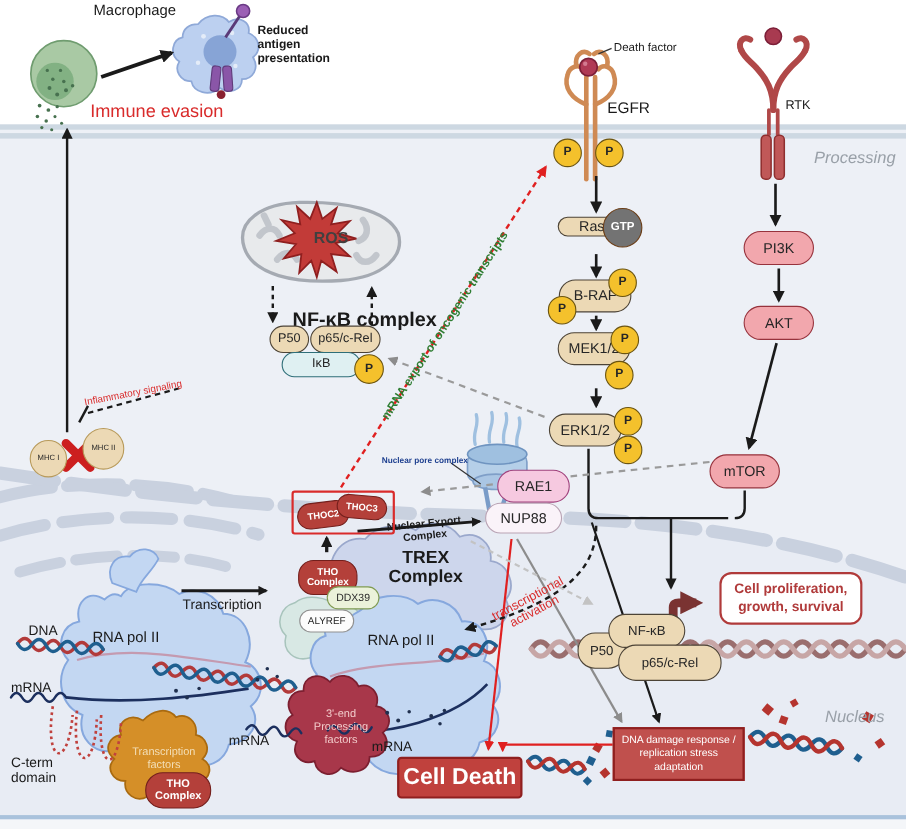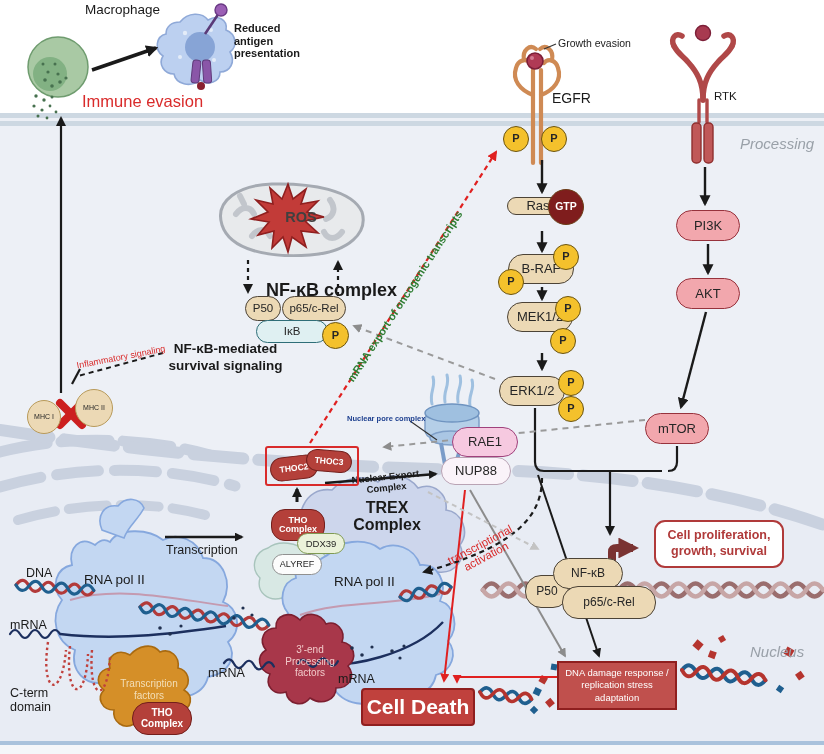--- a/index.html
+++ b/index.html
@@ -313,29 +313,28 @@
     <path d="M538,475 L599,656" stroke="#1a1a1a" stroke-width="2" marker-end="url(#mb)"></path>
     <path d="M542,478 C542,520 510,548 424,572" stroke="#1a1a1a" stroke-width="2.2" stroke-dasharray="5 4" marker-end="url(#mb)"></path>
     <path d="M428,492 L538,549" stroke="#c3c3c3" stroke-width="2" stroke-dasharray="5 4" marker-end="url(#mlg)"></path>
     <path d="M165,537 L242,537" stroke="#1a1a1a" stroke-width="2.6" marker-end="url(#mbBig)"></path>
   </g>
 </svg>
 
 <div class="lbl" style="left:85px;top:2px;font-size:13.5px;">Macrophage</div>
 <div class="lbl b wrap" style="left:234px;top:22px;width:82px;font-size:11px;text-align:left;">Reduced antigen presentation</div>
 <div class="lbl red" style="left:82px;top:92px;font-size:16.5px;">Immune evasion</div>
-<div class="lbl" style="left:558px;top:37px;font-size:10.5px;">Growth evasion</div>
+<div class="lbl" style="left:558px;top:37px;font-size:10.5px;">Death factor</div>
 <div class="lbl" style="left:552px;top:90px;font-size:14px;">EGFR</div>
 <div class="lbl" style="left:714px;top:90px;font-size:11.5px;">RTK</div>
 <div class="lbl i gray" style="left:740px;top:135px;font-size:15px;">Processing</div>
 <div class="lbl i gray" style="left:750px;top:643px;font-size:15px;">Nucleus</div>
 
 <div class="lbl b" style="left:281px;top:209px;width:40px;text-align:center;color:#404040;font-size:14.5px;">ROS</div>
 <div class="lbl b" style="left:266px;top:280px;font-size:18px;">NF-κB complex</div>
-<div class="lbl b wrap" style="left:163px;top:341px;width:125px;font-size:13.5px;line-height:1.25;">NF-κB-mediated survival signaling</div>
 <div class="lbl red rot" style="left:76px;top:352px;font-size:9px;transform:rotate(-11deg);">Inflammatory signaling</div>
 
 <div class="lbl b blue" style="left:347px;top:415px;font-size:7.5px;">Nuclear pore complex</div>
 <div class="lbl b wrap rot" style="left:352px;top:472px;width:68px;font-size:9.5px;transform:rotate(-6deg);line-height:1.15;">Nuclear Export Complex</div>
 <div class="lbl b wrap" style="left:348px;top:500px;width:78px;font-size:16px;line-height:1.05;">TREX Complex</div>
 <div class="lbl" style="left:166px;top:543px;font-size:12.5px;">Transcription</div>
 <div class="lbl" style="left:84px;top:572px;font-size:13.5px;">RNA pol II</div>
 <div class="lbl" style="left:334px;top:574px;font-size:13.5px;">RNA pol II</div>
 <div class="lbl" style="left:26px;top:566px;font-size:12.5px;">DNA</div>
 <div class="lbl" style="left:10px;top:618px;font-size:12.5px;">mRNA</div>
@@ -345,21 +344,21 @@
 <div class="lbl wrap" style="left:110px;top:678px;width:78px;font-size:10px;color:#f3dfb8;z-index:6;">Transcription factors</div>
 <div class="lbl wrap" style="left:278px;top:644px;width:64px;font-size:10px;color:#f2caca;z-index:6;">3'-end Processing factors</div>
 
 <div class="lbl b green rot" style="left:290px;top:290px;width:230px;text-align:center;font-size:11px;transform:rotate(-57deg);">mRNA export of oncogenic transcripts</div>
 <div class="lbl red wrap rot" style="left:428px;top:538px;width:110px;font-size:11.5px;transform:rotate(-28deg);line-height:1.1;">transcriptional activation</div>
 
 <div class="pill circ p" style="left:503px;top:126px;width:26px;height:26px;">P</div>
 <div class="pill circ p" style="left:541px;top:126px;width:26px;height:26px;">P</div>
 
 <div class="pill" style="left:507px;top:197px;width:62px;height:18px;">Ras</div>
-<div class="pill circ" style="left:548px;top:189px;width:36px;height:36px;background:#7f1d1d;border-color:#6b3d16;color:#fff;font-weight:bold;font-size:10.5px;z-index:7;">GTP</div>
+<div class="pill circ" style="left:548px;top:189px;width:36px;height:36px;background:#737373;border-color:#6b3d16;color:#fff;font-weight:bold;font-size:10.5px;z-index:7;">GTP</div>
 <div class="pill" style="left:508px;top:254px;width:66px;height:30px;">B-RAF</div>
 <div class="pill circ p" style="left:553px;top:244px;width:26px;height:26px;">P</div>
 <div class="pill circ p" style="left:498px;top:269px;width:26px;height:26px;">P</div>
 <div class="pill" style="left:507px;top:302px;width:66px;height:30px;">MEK1/2</div>
 <div class="pill circ p" style="left:555px;top:296px;width:26px;height:26px;">P</div>
 <div class="pill circ p" style="left:550px;top:328px;width:26px;height:26px;">P</div>
 <div class="pill" style="left:499px;top:376px;width:66px;height:30px;">ERK1/2</div>
 <div class="pill circ p" style="left:558px;top:370px;width:26px;height:26px;">P</div>
 <div class="pill circ p" style="left:558px;top:396px;width:26px;height:26px;">P</div>
 

